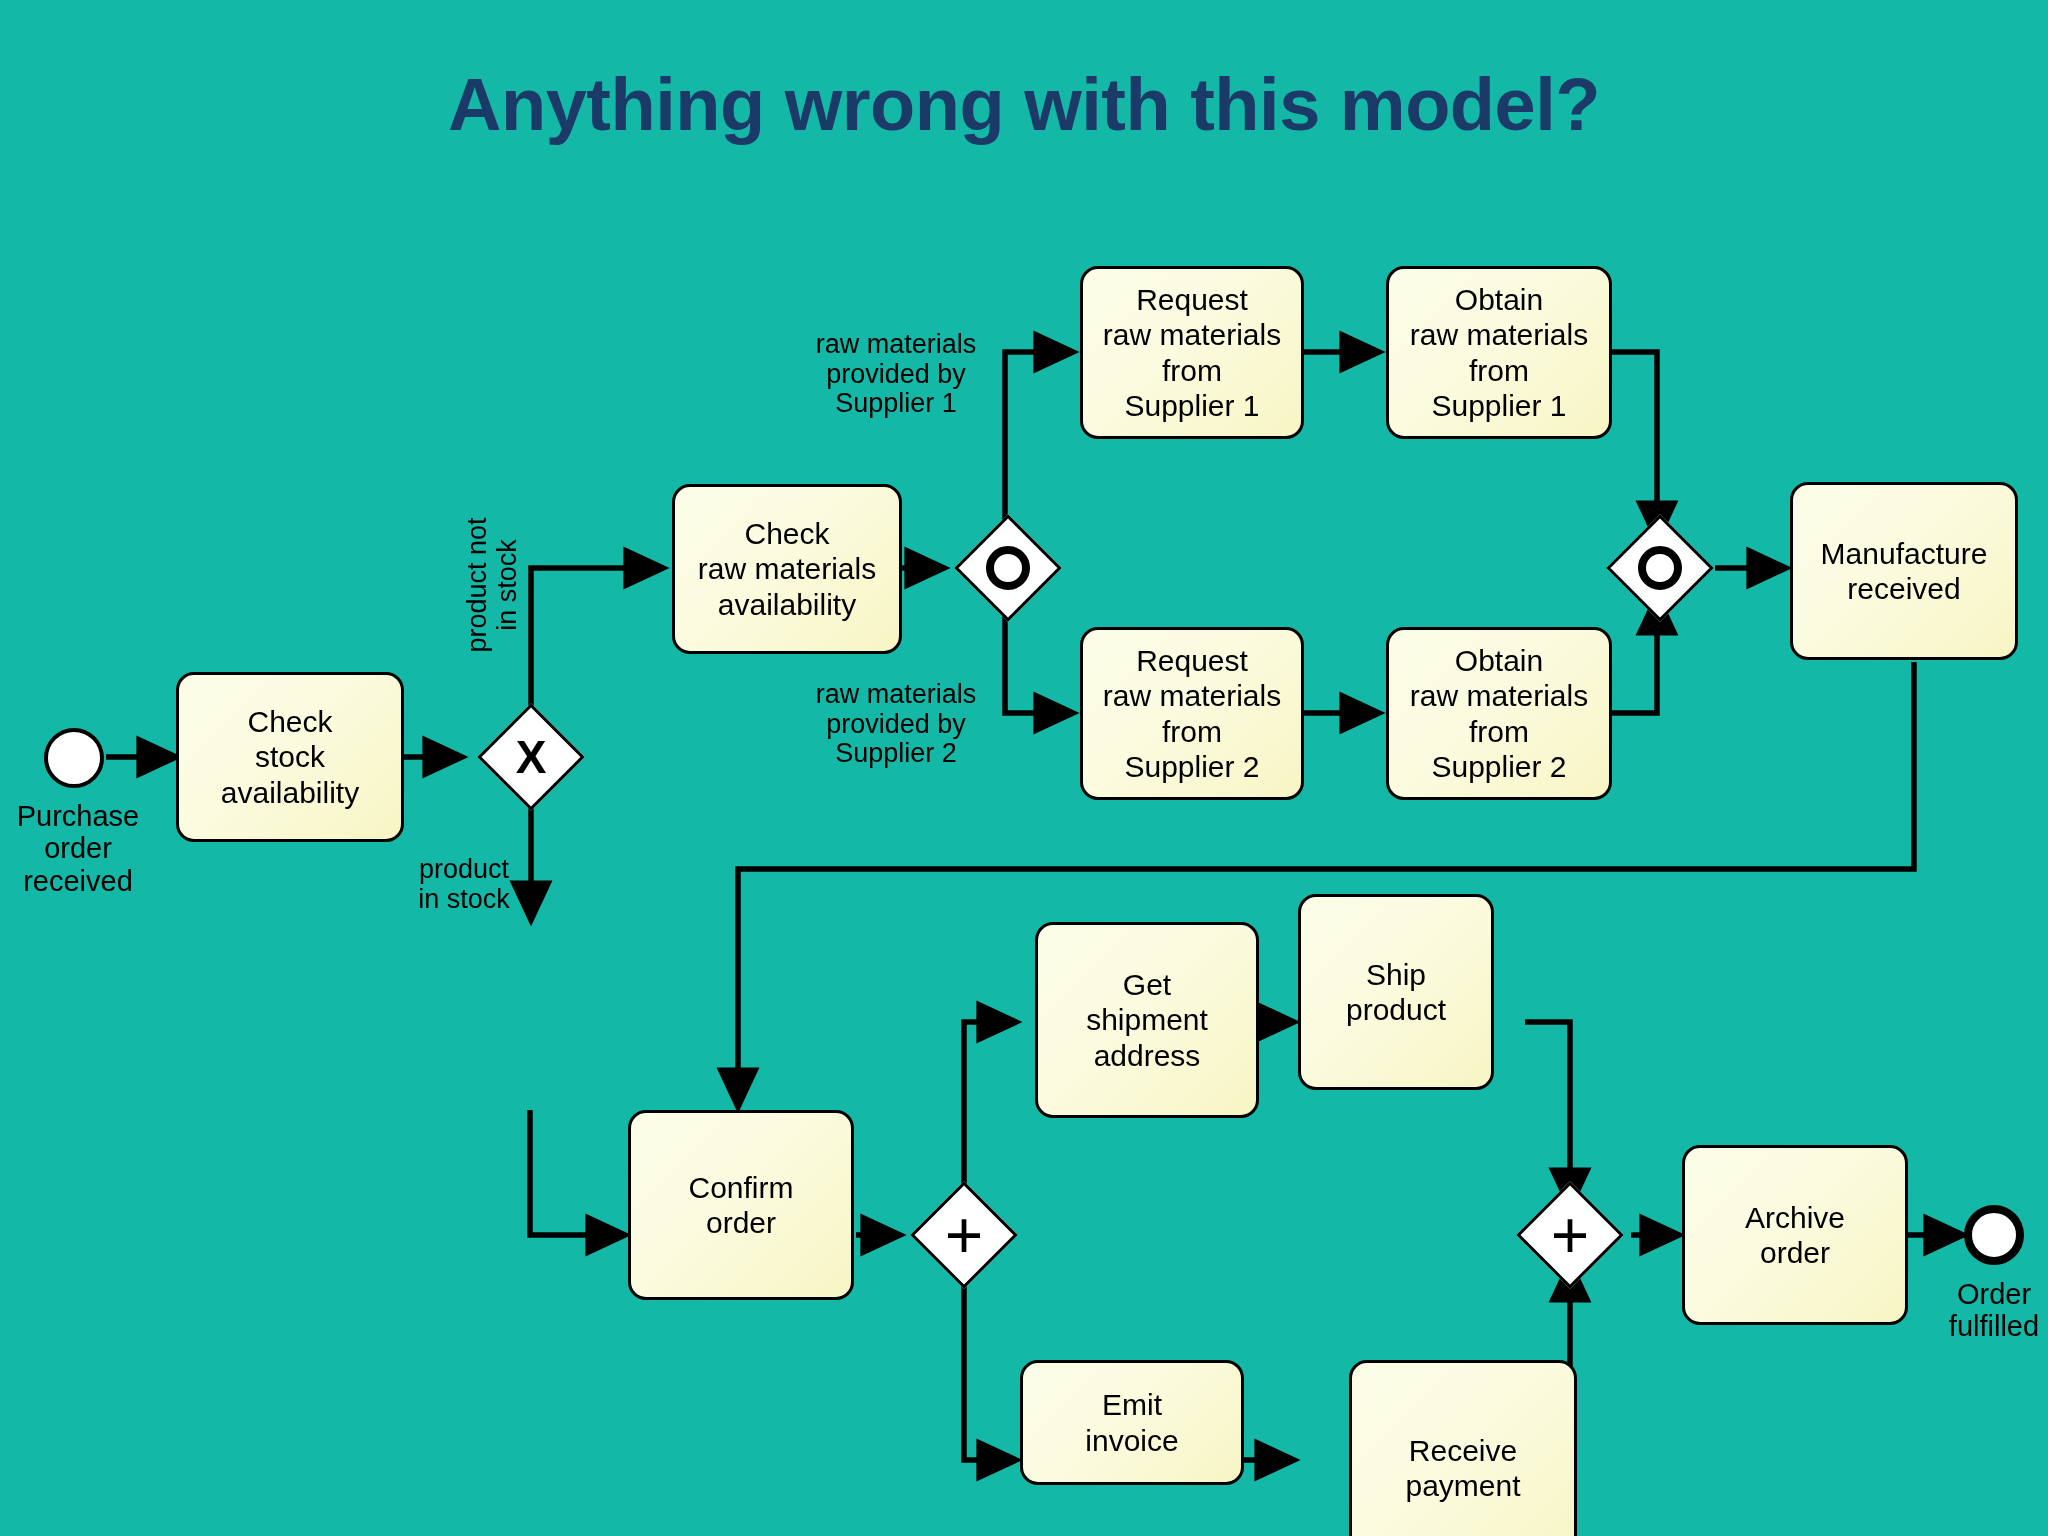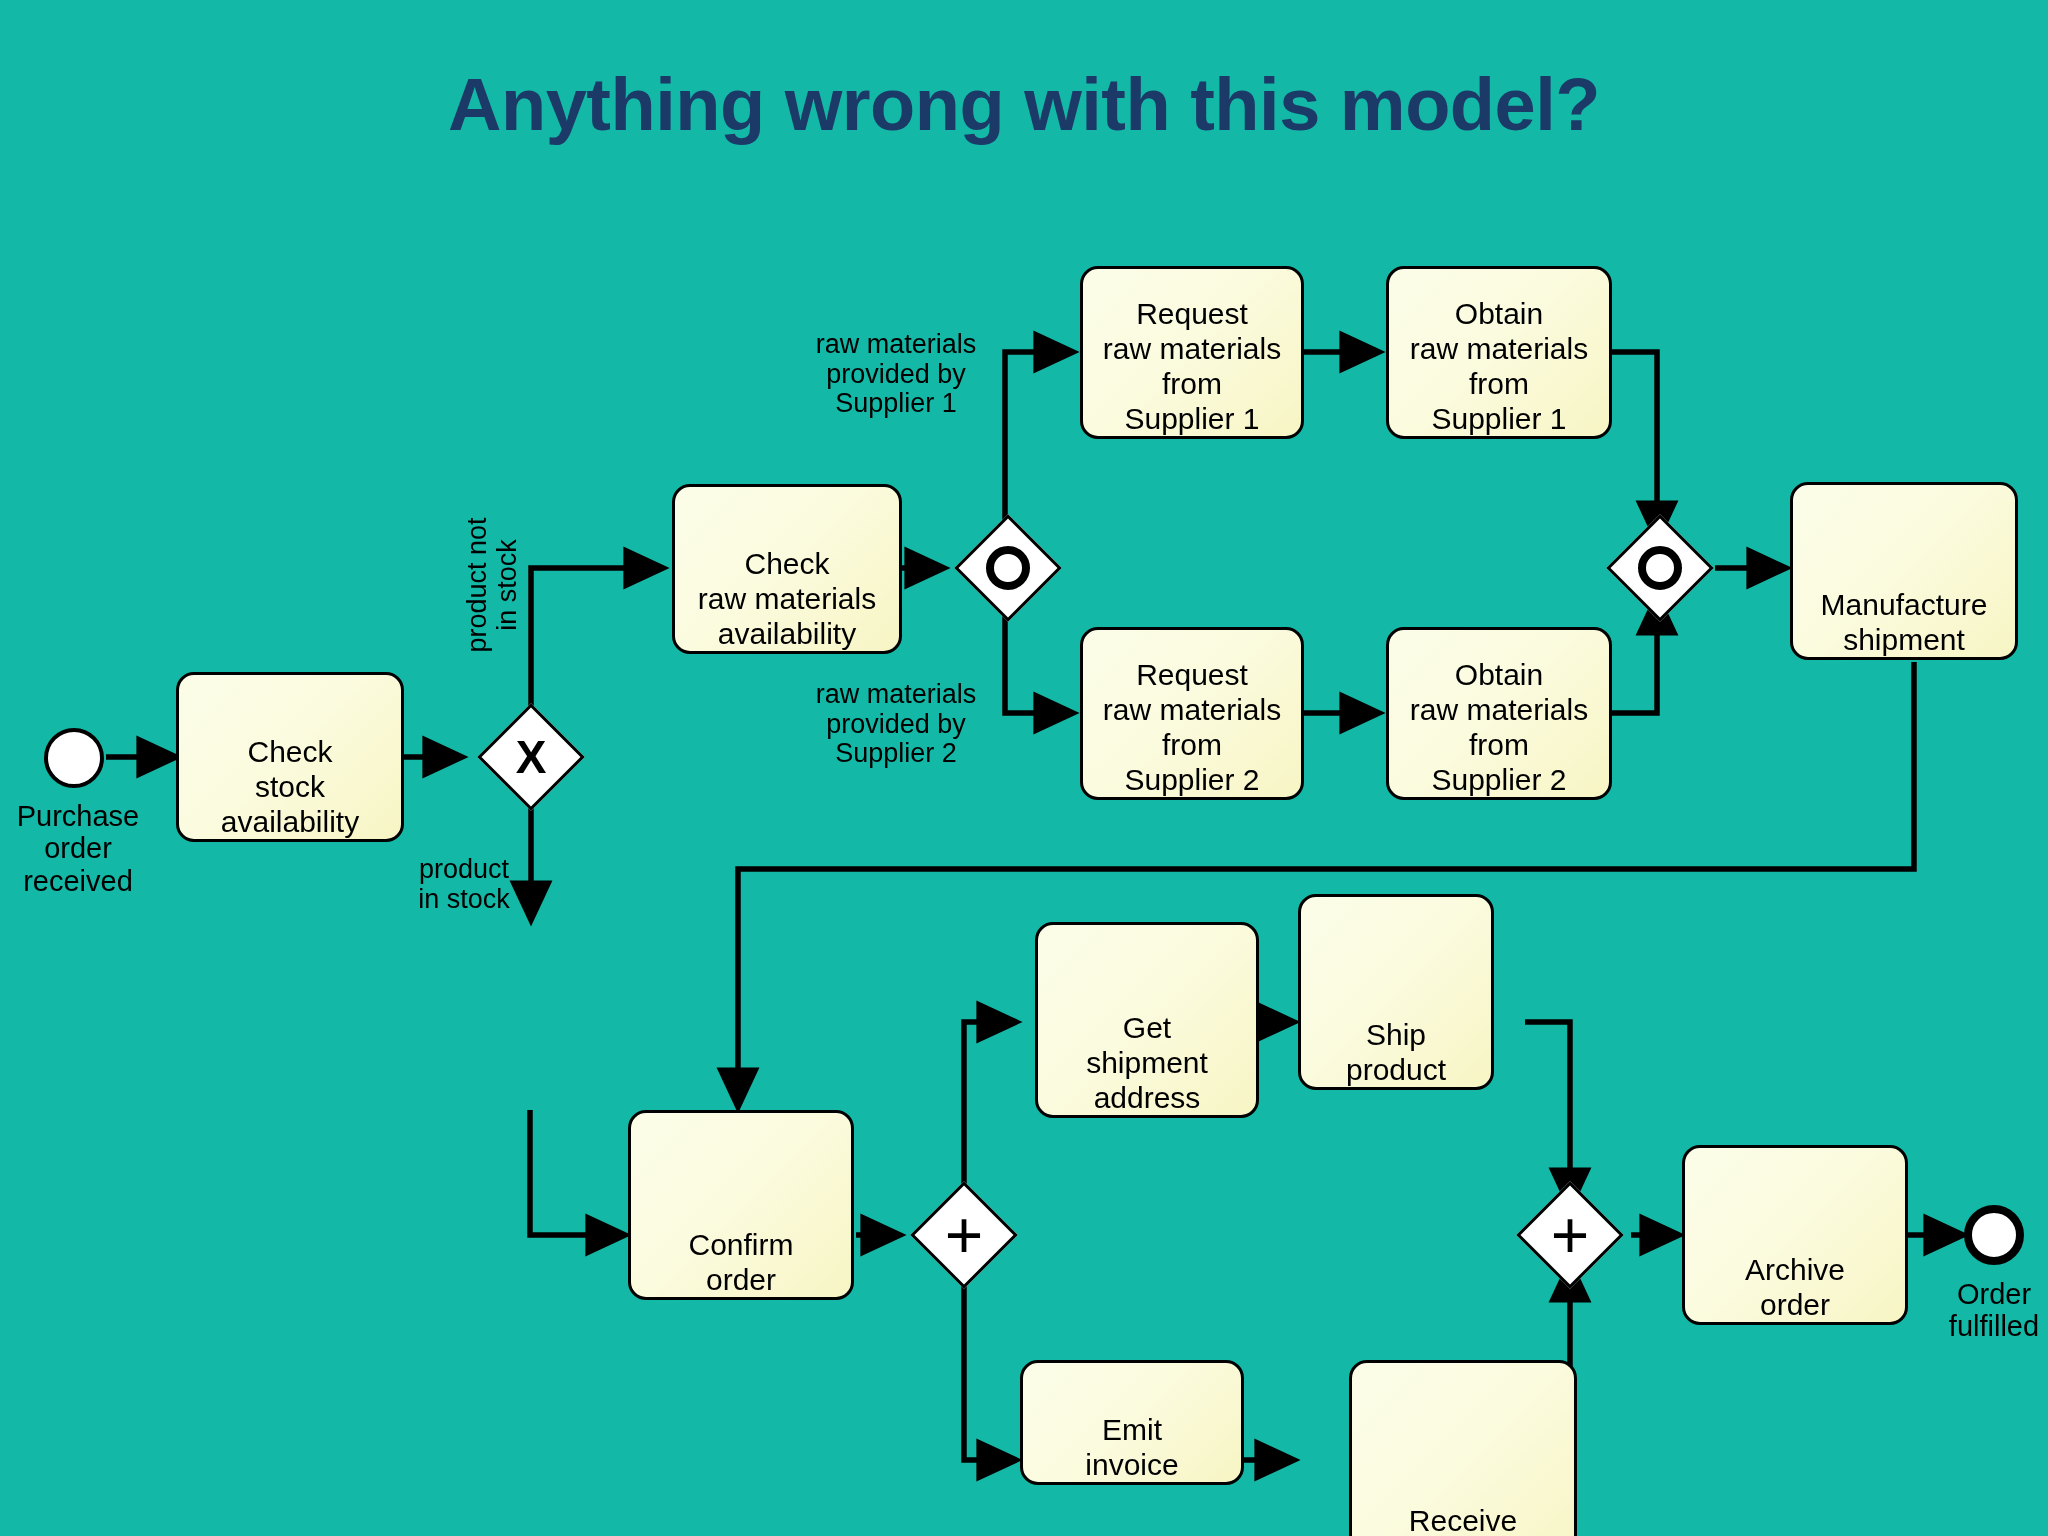--- a/index.html
+++ b/index.html
@@ -42,21 +42,21 @@
   }
 
   
   .task {
     position: absolute;
     box-sizing: border-box;
     border: 3px solid #000000;
     border-radius: 18px;
     background: linear-gradient(135deg, #fcfde8 0%, #fbfbdf 45%, #f7f5c4 100%);
     display: flex;
-    align-items: flex-end;
+    align-items: center;
     justify-content: center;
     text-align: center;
     color: #000000;
     font-size: 30px;
     line-height: 1.17;
     font-family: "Liberation Sans", sans-serif;
     z-index: 4;
   }
   .task span { display: block; padding: 0 6px; white-space: pre-line; }
 
@@ -244,21 +244,21 @@
 
   <div class="task" style="left:1386px; top:627px; width:226px; height:173px;">
     <span>Obtain
 raw materials
 from
 Supplier 2</span>
   </div>
 
   <div class="task" style="left:1790px; top:482px; width:228px; height:178px;">
     <span>Manufacture
-shipment</span>
+received</span>
   </div>
 
 
   <div class="task" style="left:628px; top:1110px; width:226px; height:190px;">
     <span>Confirm
 order</span>
   </div>
 
   <div class="task" style="left:1020px; top:922px; width:224px; height:196px;margin-left:15px;">
     <span>Get

